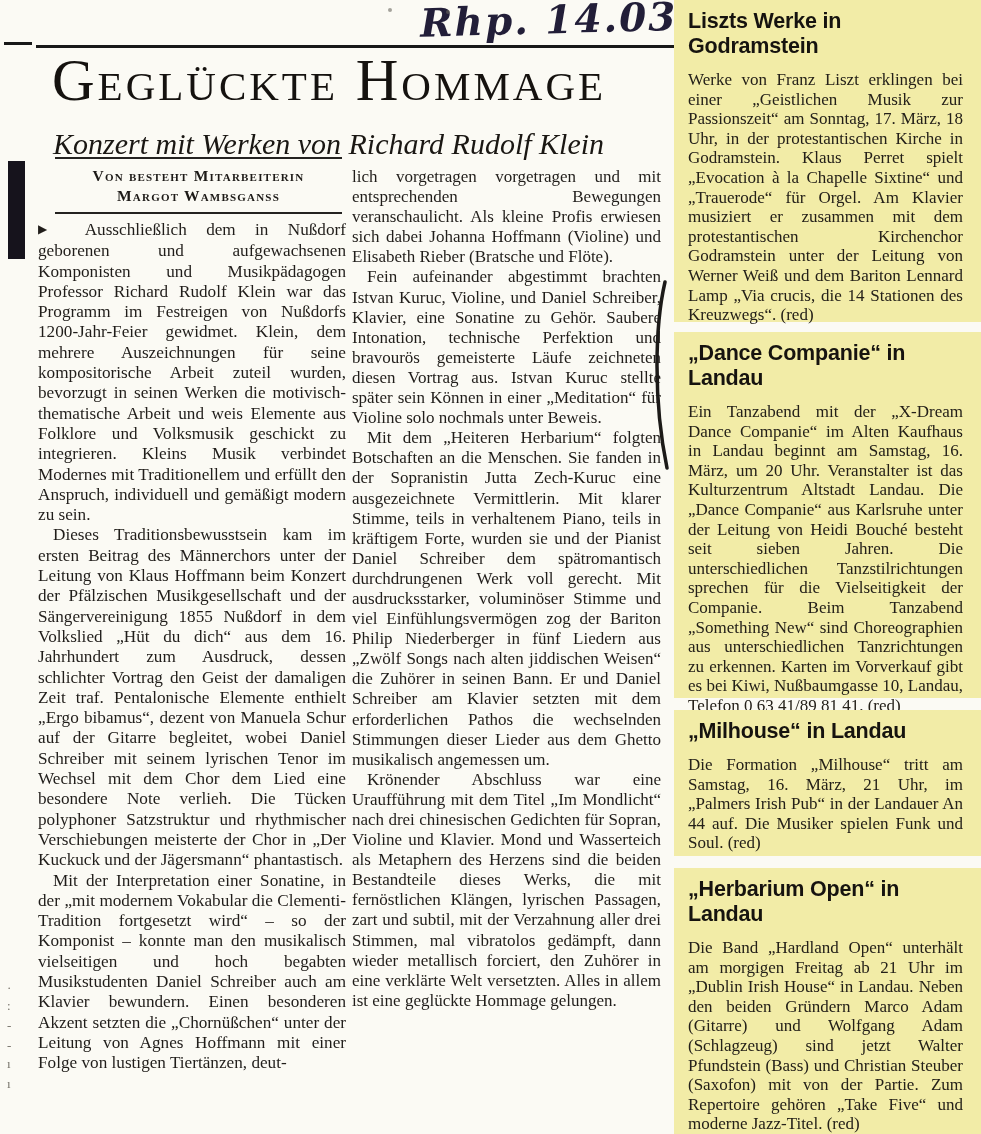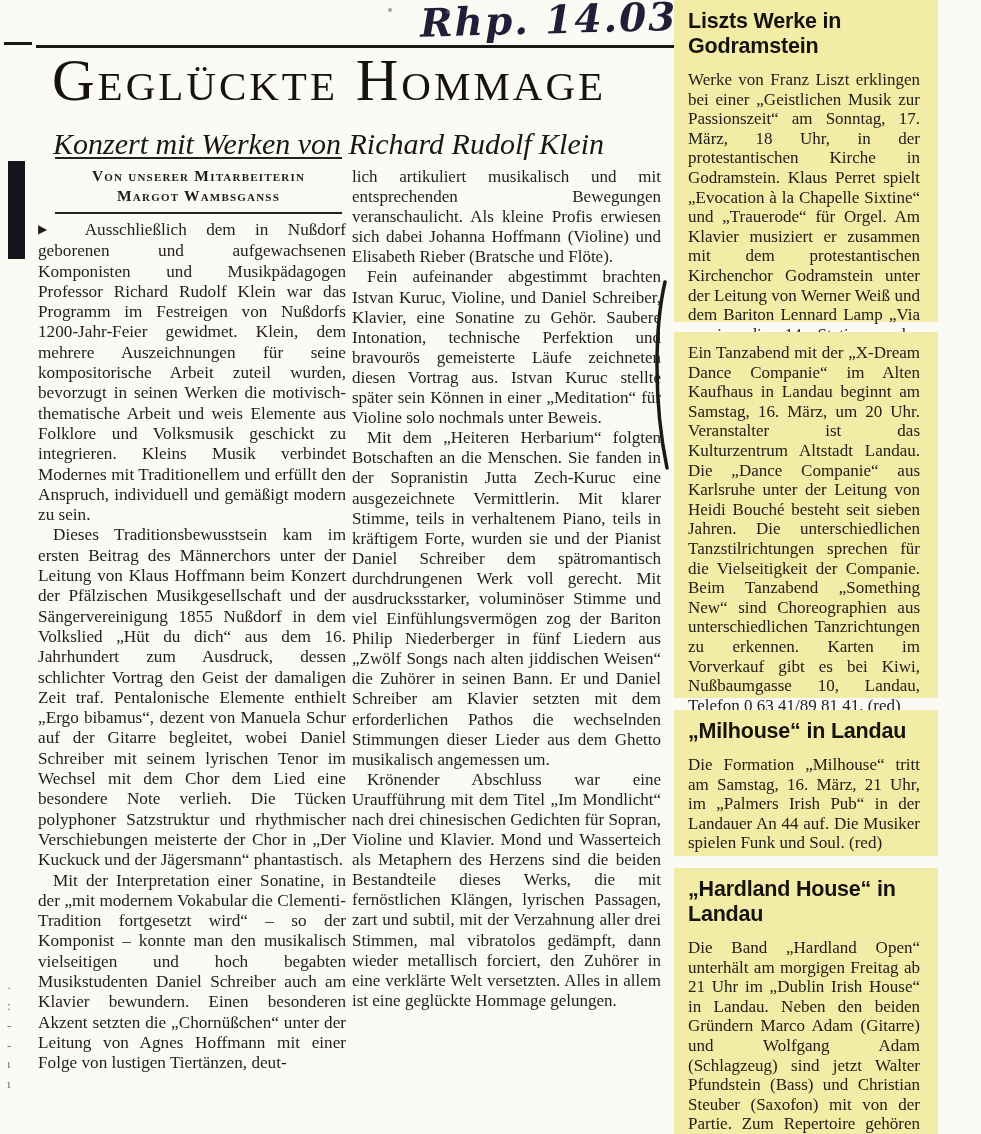--- a/index.html
+++ b/index.html
@@ -36,21 +36,21 @@
     letter-spacing:1.2px; line-height:20px; color:#1d1a17;
   }
   .col{position:absolute; text-align:justify; color:#201d1a; overflow:hidden;}
   .col p{margin:0; }
   .col p.indent{text-indent:15px;}
   .col1{left:38px; top:220px; width:308px; height:914px; font-size:17.2px; line-height:20.3px;}
   .col2{left:352px; top:167px; width:309px; height:967px; font-size:17px; line-height:20.1px;}
   .lead-marker{font-size:12px; letter-spacing:4px; position:relative; top:-2px;}
   .pen-curve{position:absolute; left:650px; top:280px;}
   .sidebar-block{
-    position:absolute; left:674px; width:264px;
+    position:absolute; left:674px; width:307px;
     background:#f2eca7;
   }
   .sidebar-block h3{
     margin:0; padding:9px 8px 0 14px;
     font-family:"Liberation Sans", sans-serif; font-weight:bold;
     font-size:21.5px; letter-spacing:-0.2px; color:#16130f;
   }
   .sidebar-block p{
     margin:11px 0 0 0; padding:0 18px 0 14px;
     text-align:justify; font-size:17px; line-height:19.6px; color:#242019;
@@ -73,54 +73,55 @@
   <div class="top-rule"></div>
   <div class="handwriting">Rhp. 14.03.02</div>
   <div class="speck" style="left:388px; top:8px;"></div>
   <div class="speck" style="left:446px; top:10px;"></div>
 
   <div class="headline">Geglückte Hommage</div>
   <div class="subhead">Konzert mit Werken von Richard Rudolf Klein</div>
 
   <div class="black-bar"></div>
   <div class="byline">
-    <div>Von unserer Mitarbeiterin</div>
+    <div>Von besteht Mitarbeiterin</div>
     <div>Margot Wambsganss</div>
   </div>
 
   <div class="col col1">
     <p><span class="lead-marker">▶</span> <span>Ausschließlich dem in Nußdorf geborenen und aufgewachsenen Komponisten und Musikpädagogen Professor Richard Rudolf Klein war das Programm im Festreigen von Nußdorfs 1200-Jahr-Feier gewidmet. Klein, dem mehrere Auszeichnungen für seine kompositorische Arbeit zuteil wurden, bevorzugt in seinen Werken die motivisch-thematische Arbeit und weis Elemente aus Folklore und Volksmusik geschickt zu integrieren. Kleins Musik verbindet Modernes mit Traditionellem und erfüllt den Anspruch, individuell und gemäßigt modern zu sein.</span></p>
     <p class="indent">Dieses Traditionsbewusstsein kam im ersten Beitrag des Männerchors unter der Leitung von Klaus Hoffmann beim Konzert der Pfälzischen Musikgesellschaft und der Sängervereinigung 1855 Nußdorf in dem Volkslied „Hüt du dich“ aus dem 16. Jahrhundert zum Ausdruck, dessen schlichter Vortrag den Geist der damaligen Zeit traf. Pentalonische Elemente enthielt „Ergo bibamus“, dezent von Manuela Schur auf der Gitarre begleitet, wobei Daniel Schreiber mit seinem lyrischen Tenor im Wechsel mit dem Chor dem Lied eine besondere Note verlieh. Die Tücken polyphoner Satzstruktur und rhythmischer Verschiebungen meisterte der Chor in „Der Kuckuck und der Jägersmann“ phantastisch.</p>
     <p class="indent">Mit der Interpretation einer Sonatine, in der „mit modernem Vokabular die Clementi-Tradition fortgesetzt wird“ – so der Komponist – konnte man den musikalisch vielseitigen und hoch begabten Musikstudenten Daniel Schreiber auch am Klavier bewundern. Einen besonderen Akzent setzten die „Chornüßchen“ unter der Leitung von Agnes Hoffmann mit einer Folge von lustigen Tiertänzen, deut-</p>
   </div>
 
   <div class="col col2">
-    <p>lich artikuliert musikalisch und mit entsprechenden Bewegungen veranschaulicht. Als kleine Profis erwiesen sich dabei Johanna Hoffmann (Violine) und Elisabeth Rieber (Bratsche und Flöte).</p>
+    <p>lich vorgetragen vorgetragen und mit entsprechenden Bewegungen veranschaulicht. Als kleine Profis erwiesen sich dabei Johanna Hoffmann (Violine) und Elisabeth Rieber (Bratsche und Flöte).</p>
     <p class="indent">Fein aufeinander abgestimmt brachten Istvan Kuruc, Violine, und Daniel Schreiber, Klavier, eine Sonatine zu Gehör. Saubere Intonation, technische Perfektion und bravourös gemeisterte Läufe zeichneten diesen Vortrag aus. Istvan Kuruc stellte später sein Können in einer „Meditation“ für Violine solo nochmals unter Beweis.</p>
     <p class="indent">Mit dem „Heiteren Herbarium“ folgten Botschaften an die Menschen. Sie fanden in der Sopranistin Jutta Zech-Kuruc eine ausgezeichnete Vermittlerin. Mit klarer Stimme, teils in verhaltenem Piano, teils in kräftigem Forte, wurden sie und der Pianist Daniel Schreiber dem spätromantisch durchdrungenen Werk voll gerecht. Mit ausdrucksstarker, voluminöser Stimme und viel Einfühlungsvermögen zog der Bariton Philip Niederberger in fünf Liedern aus „Zwölf Songs nach alten jiddischen Weisen“ die Zuhörer in seinen Bann. Er und Daniel Schreiber am Klavier setzten mit dem erforderlichen Pathos die wechselnden Stimmungen dieser Lieder aus dem Ghetto musikalisch angemessen um.</p>
     <p class="indent">Krönender Abschluss war eine Uraufführung mit dem Titel „Im Mondlicht“ nach drei chinesischen Gedichten für Sopran, Violine und Klavier. Mond und Wasserteich als Metaphern des Herzens sind die beiden Bestandteile dieses Werks, die mit fernöstlichen Klängen, lyrischen Passagen, zart und subtil, mit der Verzahnung aller drei Stimmen, mal vibratolos gedämpft, dann wieder metallisch forciert, den Zuhörer in eine verklärte Welt versetzten. Alles in allem ist eine geglückte Hommage gelungen.</p>
   </div>
 
   <svg class="pen-curve" width="24" height="192">
     <path d="M15,2 C5,45 3,120 17,188" stroke="#1c1a18" stroke-width="3.5" fill="none" stroke-linecap="round"></path>
   </svg>
 
   <div class="sidebar-block block-a1">
     <h3>Liszts Werke in Godramstein</h3>
     <p>Werke von Franz Liszt erklingen bei einer „Geistlichen Musik zur Passionszeit“ am Sonntag, 17. März, 18 Uhr, in der protestantischen Kirche in Godramstein. Klaus Perret spielt „Evocation à la Chapelle Sixtine“ und „Trauerode“ für Orgel. Am Klavier musiziert er zusammen mit dem protestantischen Kirchenchor Godramstein unter der Leitung von Werner Weiß und dem Bariton Lennard Lamp „Via crucis, die 14 Stationen des Kreuzwegs“. (red)</p>
   </div>
   <div class="sidebar-block block-a2">
+    <h3>„Dance Companie“ in Landau</h3>
     <p>Ein Tanzabend mit der „X-Dream Dance Companie“ im Alten Kaufhaus in Landau beginnt am Samstag, 16. März, um 20 Uhr. Veranstalter ist das Kulturzentrum Altstadt Landau. Die „Dance Companie“ aus Karlsruhe unter der Leitung von Heidi Bouché besteht seit sieben Jahren. Die unterschiedlichen Tanzstilrichtungen sprechen für die Vielseitigkeit der Companie. Beim Tanzabend „Something New“ sind Choreographien aus unterschiedlichen Tanzrichtungen zu erkennen. Karten im Vorverkauf gibt es bei Kiwi, Nußbaumgasse 10, Landau, Telefon 0 63 41/89 81 41. (red)</p>
   </div>
   <div class="sidebar-block block-a3">
     <h3>„Milhouse“ in Landau</h3>
     <p>Die Formation „Milhouse“ tritt am Samstag, 16. März, 21 Uhr, im „Palmers Irish Pub“ in der Landauer An 44 auf. Die Musiker spielen Funk und Soul. (red)</p>
   </div>
   <div class="sidebar-block block-a4">
-    <h3>„Hardland House“ in Landau</h3>
+    <h3>„Herbarium Open“ in Landau</h3>
     <p>Die Band „Hardland Open“ unterhält am morgigen Freitag ab 21 Uhr im „Dublin Irish House“ in Landau. Neben den beiden Gründern Marco Adam (Gitarre) und Wolfgang Adam (Schlagzeug) sind jetzt Walter Pfundstein (Bass) und Christian Steuber (Saxofon) mit von der Partie. Zum Repertoire gehören „Take Five“ und moderne Jazz-Titel. (red)</p>
   </div>
 
   <span class="margin-mark" style="top:980px;">·</span>
   <span class="margin-mark" style="top:998px;">:</span>
   <span class="margin-mark" style="top:1018px;">-</span>
   <span class="margin-mark" style="top:1038px;">-</span>
   <span class="margin-mark" style="top:1056px;">ı</span>
   <span class="margin-mark" style="top:1076px;">ı</span>
 

